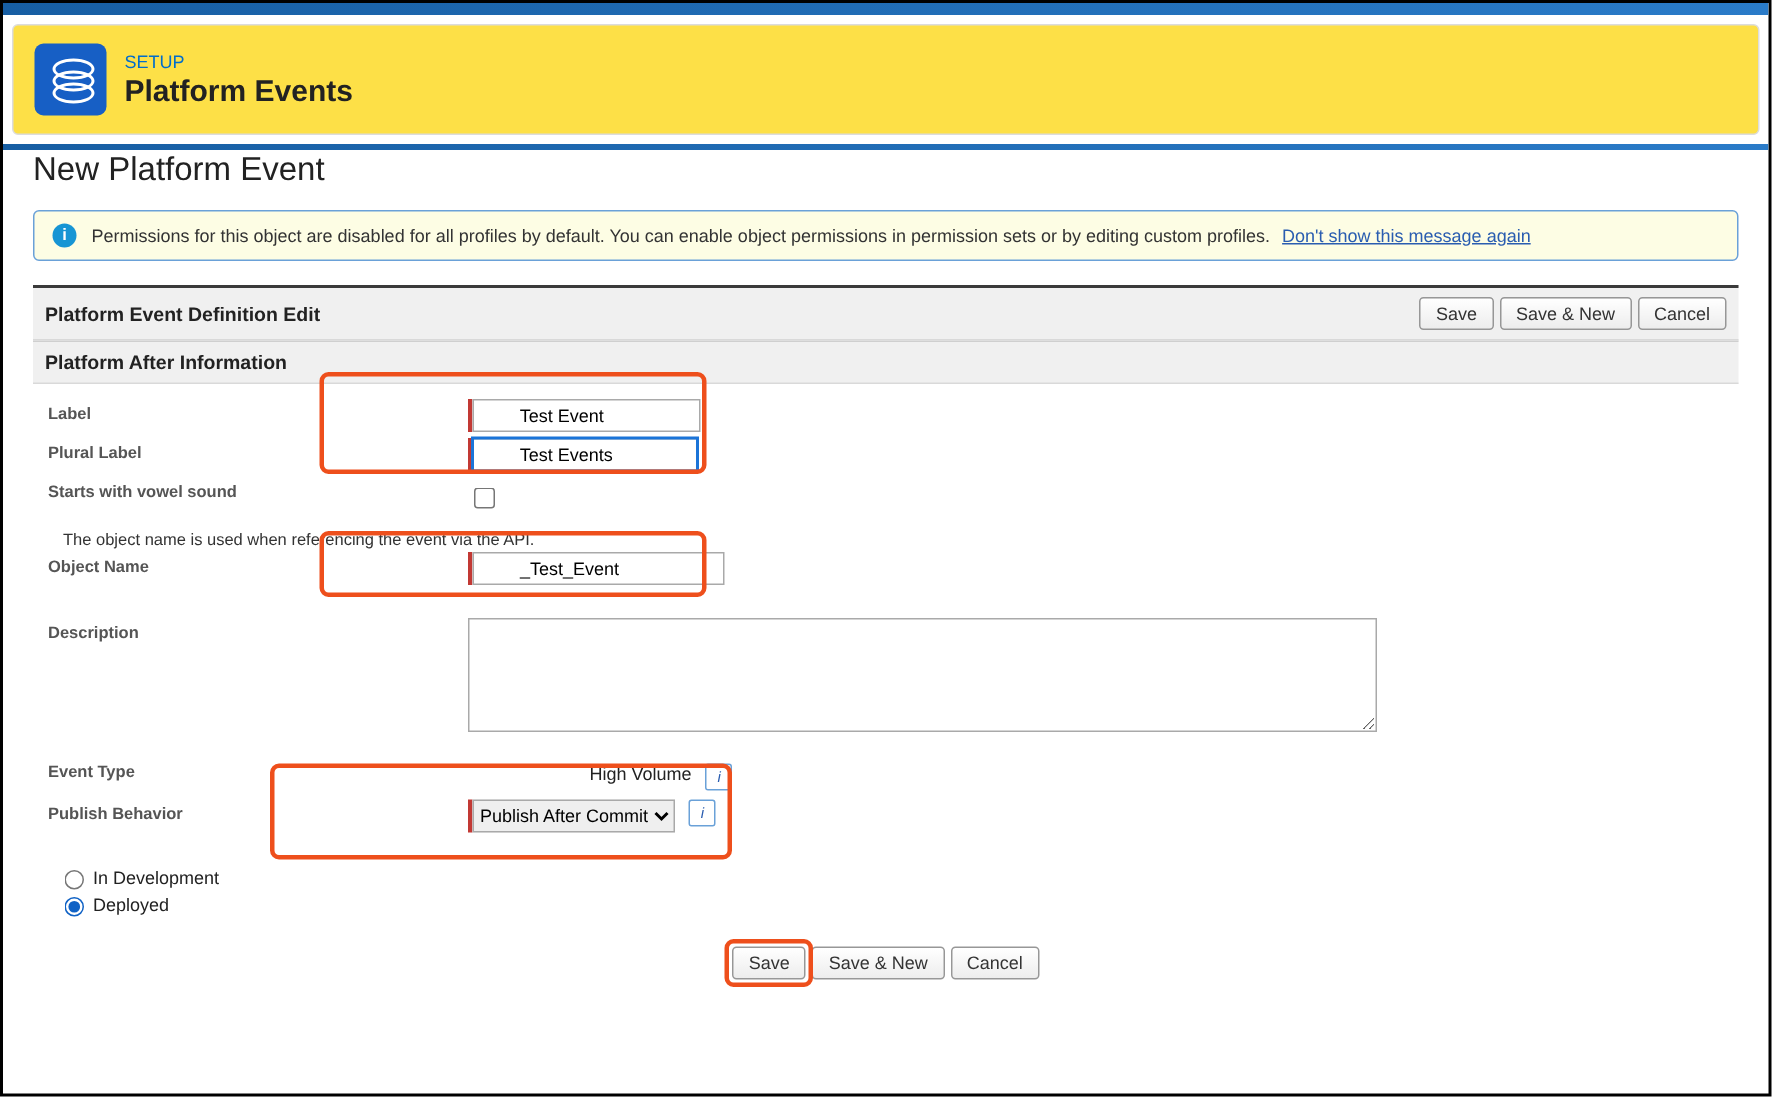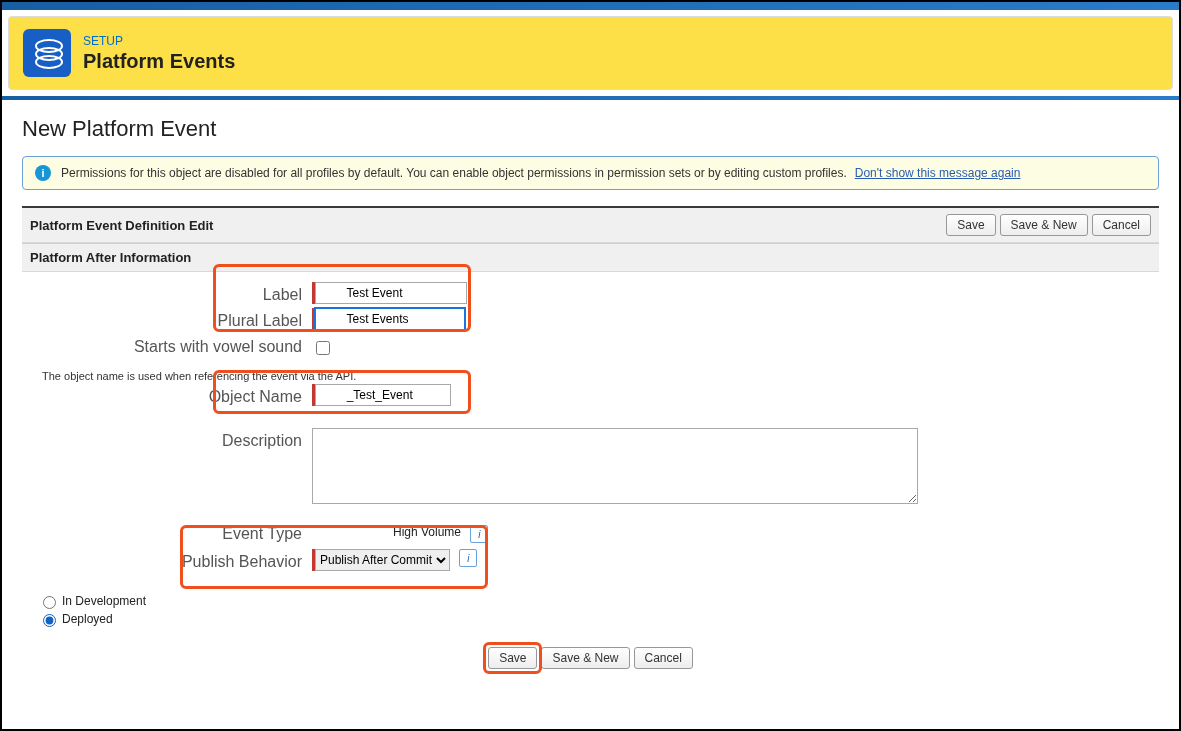--- a/index.html
+++ b/index.html
@@ -6,37 +6,37 @@
   body{width:1181px;height:731px;background:#fff;border:2px solid #000;box-sizing:border-box;overflow:hidden;}
   .top-pattern{height:8px;background:linear-gradient(90deg,#175ea3 0%,#2a7bc8 100%);}
   .top-pattern.thin{height:4px;}
 
   .header-wrap{background:#fde047;border:1px solid #dcdcdc;border-radius:4px;margin:6px 6px 0 6px;padding:12px 14px;display:flex;align-items:center;}
   .hdr-icon{width:48px;height:48px;border-radius:6px;background:#175fc5;display:flex;align-items:center;justify-content:center;}
   .hdr-txt{margin-left:12px;}
   .hdr-setup{color:#006dcc;font-size:12px;}
   .hdr-title{font-size:20px;font-weight:700;color:#222;margin-top:2px;}
 
-  .page{padding:16px 20px 0 20px;}
+  .page{padding:0 20px 0 20px;}
   .page-title{font-size:22px;font-weight:400;margin-bottom:14px;}
 
   .info-bar{background:#fdfde4;border:1px solid #6aa1d8;border-radius:4px;padding:8px 12px;display:flex;align-items:center;font-size:12px;color:#333;}
   .info-bar .icon-i{width:16px;height:16px;border-radius:50%;background:#1795d4;color:#fff;text-align:center;font-size:11px;font-weight:700;line-height:16px;margin-right:10px;}
   .info-bar a{color:#2a5db0;text-decoration:underline;margin-left:8px;}
 
   .section-head{background:#f0f0f0;border-top:2px solid #3a3a3a;border-bottom:1px solid #d9d9d9;margin-top:16px;padding:6px 8px;display:flex;align-items:center;}
   .section-head.sub{border-top:1px solid #cfcfcf;margin-top:0;}
   .sh-title{font-weight:700;font-size:13px;color:#222;}
   .btn-row{margin-left:auto;display:flex;gap:4px;}
 
   button.sf{font:inherit;font-size:12px;padding:3px 10px;border:1px solid #979797;border-radius:3px;background:linear-gradient(#fff,#ededed);color:#333;cursor:pointer;}
 
   .form-body{padding:10px 10px 6px 10px;}
   .form-row{display:flex;align-items:flex-start;margin-bottom:4px;}
-  .form-label{width:270px;text-align:right;padding:4px 10px 0 0;color:#555;font-size:16px;font-weight:400;}
+  .form-label{width:270px;padding:4px 10px 0 0;color:#555;font-size:11px;font-weight:700;}
   .form-ctrl{position:relative;}
   input.sf-input{font:inherit;font-size:12px;height:22px;box-sizing:border-box;border:1px solid #a9a9a9;padding:0 4px;}
   .req-bar{display:inline-block;width:3px;height:22px;background:#c23934;vertical-align:top;margin-right:0;}
   textarea.sf-ta{width:600px;height:70px;font:inherit;font-size:12px;border:1px solid #a9a9a9;resize:both;}
   select.sf-sel{font:inherit;font-size:12px;height:22px;border:1px solid #a9a9a9;}
   .ihint{display:inline-flex;align-items:center;justify-content:center;width:16px;height:16px;border:1px solid #6aa1d8;border-radius:2px;color:#2a5db0;font-size:10px;font-style:italic;background:#fff;margin-left:6px;vertical-align:top;}
   .chk{width:14px;height:14px;}
   .api-note{font-size:11px;color:#333;margin:12px 0 0 10px;}
   .radio-row{display:flex;align-items:center;margin:2px 0 2px 16px;font-size:12px;color:#222;}
   .radio-row input{margin-right:6px;accent-color:#1062c5;}
@@ -117,21 +117,21 @@
       <div class="form-ctrl" style="padding-top:4px;">
         <input type="checkbox" class="chk" style="">
       </div>
     </div>
 
     <div class="api-note">The object name is used when referencing the event via the API.</div>
 
     <div class="form-row" style="margin-top:2px;">
       <div class="form-label">Object Name</div>
       <div class="form-ctrl">
-        <span class="req-bar"></span><input class="sf-input" style="width: 136px;" value="        _Test_Event">
+        <span class="req-bar"></span><input class="sf-input" style="width: 168px;" value="        _Test_Event">
       </div>
     </div>
 
     <div class="highlight" style="top:98px;left:191px;width:252px;height:38px;"></div>
 
     <div class="form-row" style="margin-top:22px;">
       <div class="form-label">Description</div>
       <div class="form-ctrl">
         <textarea class="sf-ta" style=""></textarea>
       </div>

